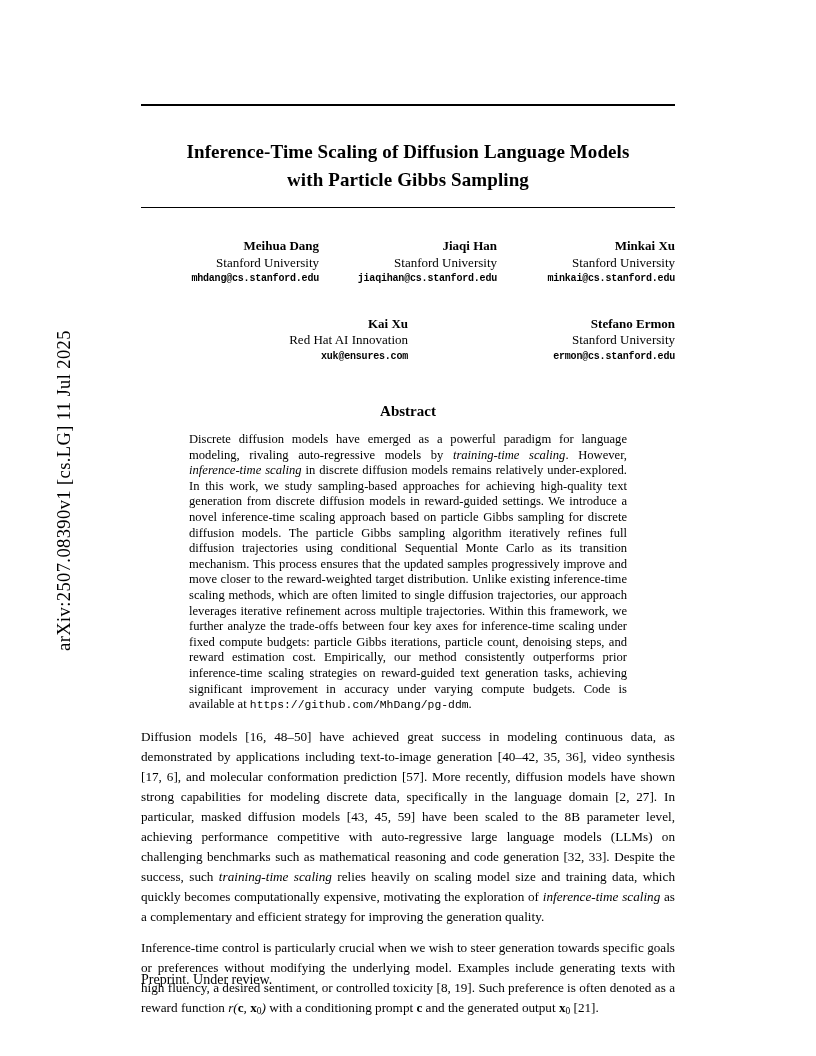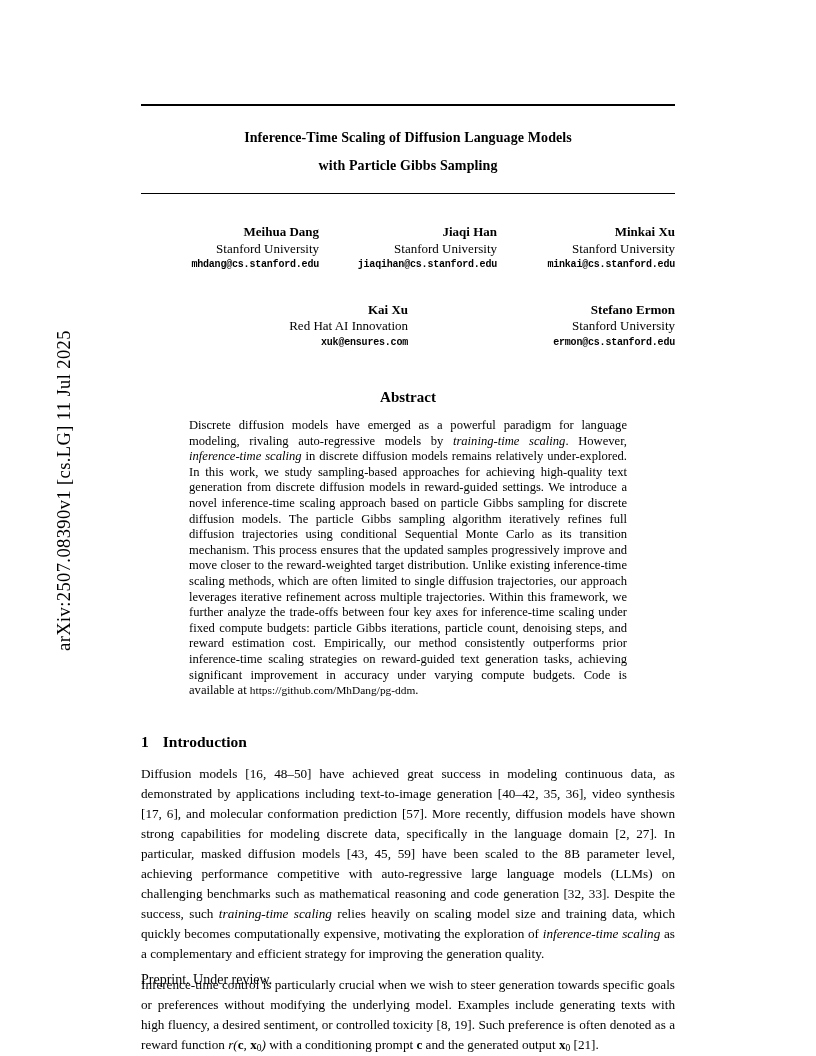--- a/index.html
+++ b/index.html
@@ -49,24 +49,24 @@
     margin-top: 104px;
     border-top: 2.6px solid #000;
   }
   .rule-bottom {
     margin-top: 13px;
     border-top: 1.1px solid #000;
   }
 
   .title {
     text-align: center;
-    font-size: 14px;
+    font-size: 19px;
     font-weight: bold;
     line-height: 28px;
-    margin-top: 18px;
+    margin-top: 32px;
     letter-spacing: 0.1px;
   }
 
   .authors {
     margin-top: 30px;
   }
   .author-row {
     display: flex;
     justify-content: space-between;
     margin-top: 14px;
@@ -99,21 +99,21 @@
   }
   .abstract-body {
     margin: 12px auto 0 auto;
     width: 438px;
     font-size: 12.6px;
     line-height: 15.6px;
     text-align: justify;
     text-justify: inter-word;
   }
   .abstract-body .mono {
-    font-family: Liberation Serif, serif;
+    font-family: Liberation Mono, monospace;
     font-size: 11.4px;
   }
 
   .section-head {
     margin-top: 34px;
     font-size: 15.5px;
     font-weight: bold;
   }
   .section-head .num { margin-right: 14px; }
 
@@ -190,21 +190,20 @@
           <div class="a-email">ermon@cs.stanford.edu</div>
         </div>
       </div>
 
     </div>
 
     <div class="abstract-head">Abstract</div>
 
     <div class="abstract-body"><span>Discrete diffusion models have emerged as a powerful paradigm for language modeling, rivaling auto-regressive models by </span><i>training-time scaling</i><span>. However, </span><i>inference-time scaling</i><span> in discrete diffusion models remains relatively under-explored. In this work, we study sampling-based approaches for achieving high-quality text generation from discrete diffusion models in reward-guided settings. We introduce a novel inference-time scaling approach based on particle Gibbs sampling for discrete diffusion models. The particle Gibbs sampling algorithm iteratively refines full diffusion trajectories using conditional Sequential Monte Carlo as its transition mechanism. This process ensures that the updated samples progressively improve and move closer to the reward-weighted target distribution. Unlike existing inference-time scaling methods, which are often limited to single diffusion trajectories, our approach leverages iterative refinement across multiple trajectories. Within this framework, we further analyze the trade-offs between four key axes for inference-time scaling under fixed compute budgets: particle Gibbs iterations, particle count, denoising steps, and reward estimation cost. Empirically, our method consistently outperforms prior inference-time scaling strategies on reward-guided text generation tasks, achieving significant improvement in accuracy under varying compute budgets. Code is available at </span><span class="mono">https://github.com/MhDang/pg-ddm</span><span>.</span></div>
 
-    <div class="section-head"><span class="num">1</span><span>Introduction</span></div>
 
     <div class="para first"><span>Diffusion models [16, 48–50] have achieved great success in modeling continuous data, as demonstrated by applications including text-to-image generation [40–42, 35, 36], video synthesis [17, 6], and molecular conformation prediction [57]. More recently, diffusion models have shown strong capabilities for modeling discrete data, specifically in the language domain [2, 27]. In particular, masked diffusion models [43, 45, 59] have been scaled to the 8B parameter level, achieving performance competitive with auto-regressive large language models (LLMs) on challenging benchmarks such as mathematical reasoning and code generation [32, 33]. Despite the success, such </span><i>training-time scaling</i><span> relies heavily on scaling model size and training data, which quickly becomes computationally expensive, motivating the exploration of </span><i>inference-time scaling</i><span> as a complementary and efficient strategy for improving the generation quality.</span></div>
 
     <div class="para"><span>Inference-time control is particularly crucial when we wish to steer generation towards specific goals or preferences without modifying the underlying model. Examples include generating texts with high fluency, a desired sentiment, or controlled toxicity [8, 19]. Such preference is often denoted as a reward function </span><span class="math">r(<span class="mathbf">c</span>, <span class="mathbf">x</span><span class="sub">0</span>)</span><span> with a conditioning prompt </span><span class="mathbf">c</span><span> and the generated output </span><span><span class="mathbf">x</span><span class="sub">0</span></span><span> [21].</span></div>
 
   </div>
 
   <div class="footer">Preprint. Under review.</div>
 
 </div>

